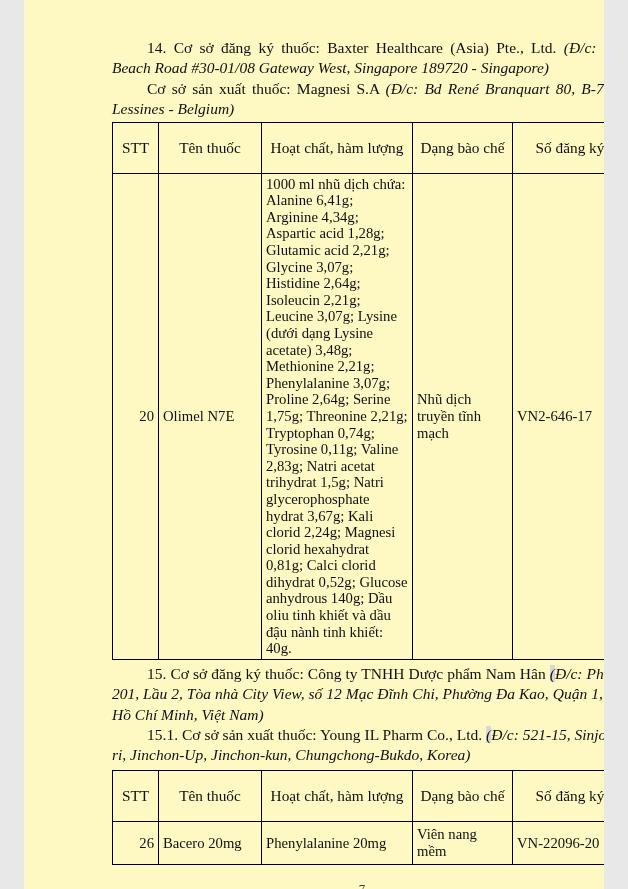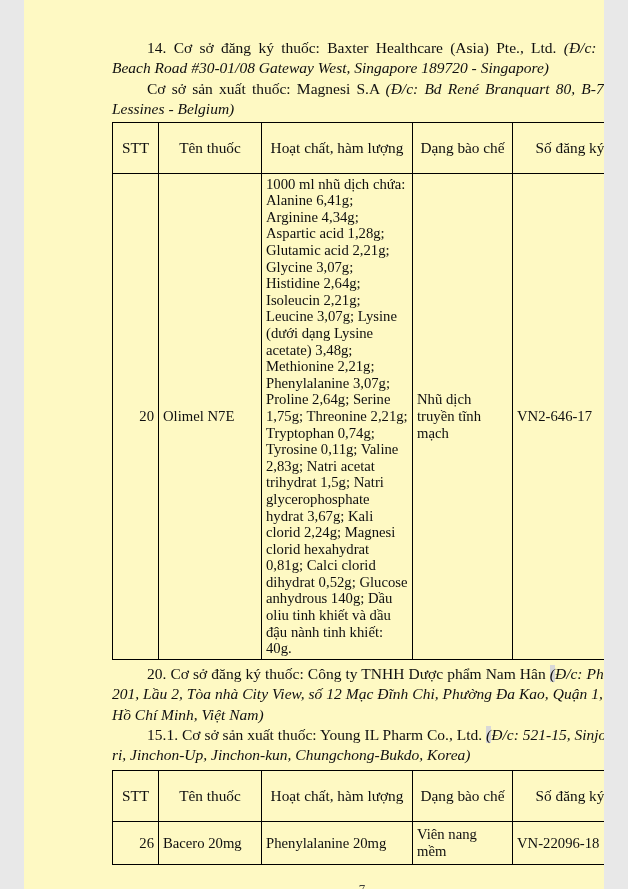--- a/index.html
+++ b/index.html
@@ -101,21 +101,21 @@
         <tr>
           <td class="cell-stt">20</td>
           <td class="cell-ten">Olimel N7E</td>
           <td class="cell-hc">1000 ml nhũ dịch chứa: Alanine 6,41g; Arginine 4,34g; Aspartic acid 1,28g; Glutamic acid 2,21g; Glycine 3,07g; Histidine 2,64g; Isoleucin 2,21g; Leucine 3,07g; Lysine (dưới dạng Lysine acetate) 3,48g; Methionine 2,21g; Phenylalanine 3,07g; Proline 2,64g; Serine 1,75g; Threonine 2,21g; Tryptophan 0,74g; Tyrosine 0,11g; Valine 2,83g; Natri acetat trihydrat 1,5g; Natri glycerophosphate hydrat 3,67g; Kali clorid 2,24g; Magnesi clorid hexahydrat 0,81g; Calci clorid dihydrat 0,52g; Glucose anhydrous 140g; Dầu oliu tinh khiết và dầu đậu nành tinh khiết: 40g.</td>
           <td class="cell-dbc">Nhũ dịch truyền tĩnh mạch</td>
           <td class="cell-sdk">VN2-646-17</td>
         </tr>
       </tbody>
     </table>
 
-    <p class="para para-15"><span>20. Cơ sở đăng ký thuốc: Công ty TNHH Dược phẩm Nam Hân </span><span class="hl">(</span><span class="addr">Đ/c: Phòng 201, Lầu 2, Tòa nhà City View, số 12 Mạc Đĩnh Chi, Phường Đa Kao, Quận 1, Tp. Hồ Chí Minh, Việt Nam)</span></p>
+    <p class="para para-15"><span>15. Cơ sở đăng ký thuốc: Công ty TNHH Dược phẩm Nam Hân </span><span class="hl">(</span><span class="addr">Đ/c: Phòng 201, Lầu 2, Tòa nhà City View, số 12 Mạc Đĩnh Chi, Phường Đa Kao, Quận 1, Tp. Hồ Chí Minh, Việt Nam)</span></p>
 
     <p class="para"><span>15.1. Cơ sở sản xuất thuốc: Young IL Pharm Co., Ltd. </span><span class="hl">(</span><span class="addr">Đ/c: 521-15, Sinjong-ri, Jinchon-Up, Jinchon-kun, Chungchong-Bukdo, Korea)</span></p>
 
     <table class="drug t2">
       <colgroup>
         <col class="col-stt">
           <col class="col-ten">
           <col class="col-hc">
           <col class="col-dbc">
           <col class="col-sdk">
@@ -128,20 +128,20 @@
           <th>Dạng bào chế</th>
           <th>Số đăng ký</th>
         </tr>
       </thead>
       <tbody>
         <tr>
           <td class="cell-stt">26</td>
           <td class="cell-ten">Bacero 20mg</td>
           <td class="cell-hc">Phenylalanine 20mg</td>
           <td class="cell-dbc">Viên nang mềm</td>
-          <td class="cell-sdk">VN-22096-18</td>
+          <td class="cell-sdk">VN-22096-20</td>
         </tr>
       </tbody>
     </table>
 
     <div class="pageno">7</div>
   </div>
 </div>
 
 </body></html>

